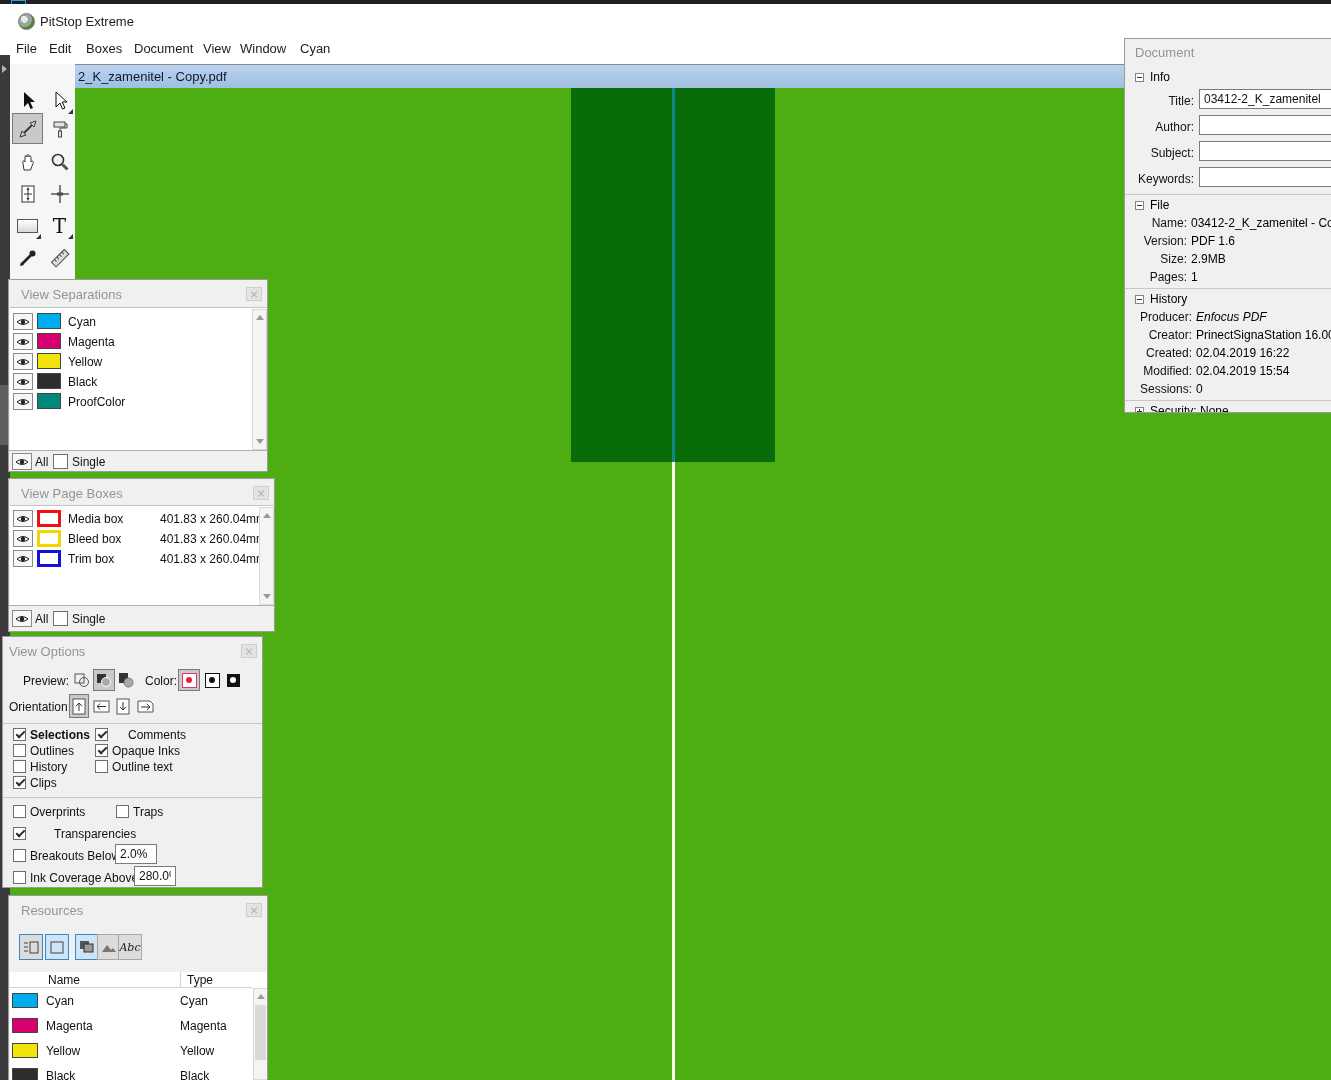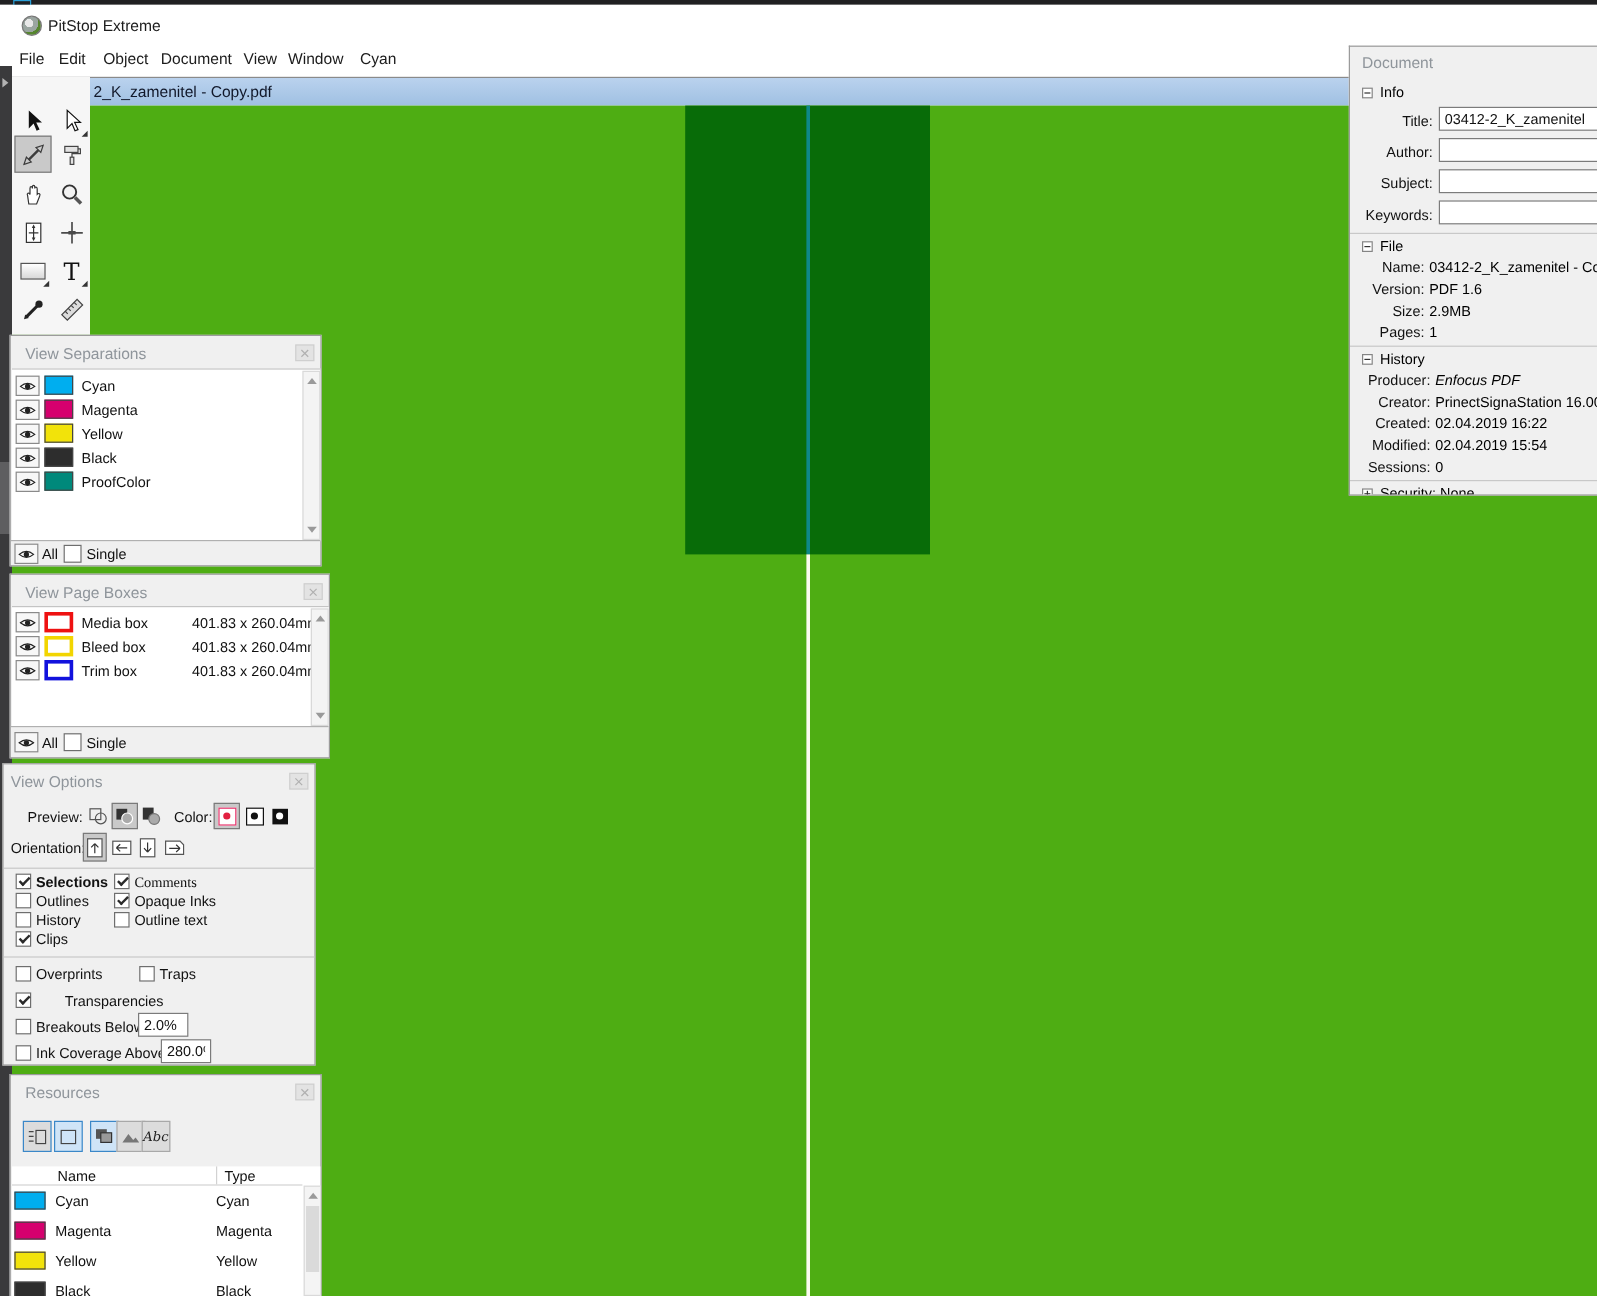--- a/index.html
+++ b/index.html
@@ -50,21 +50,21 @@
 
 <div class="abs" style="left:0;top:4px;width:1331px;height:32px;background:#fff;">
   <span class="abs" style="left:18px;top:9px;width:15px;height:15px;border-radius:50%;
     background:radial-gradient(circle at 35% 35%, #e8e8e8 0 25%, #9aa5a0 26% 55%, #56862e 56% 75%, #70737a 76%);border:1px solid #777;"></span>
   <span class="abs txt" style="left:40px;top:10px;">PitStop Extreme</span>
 </div>
 
 <div class="abs" style="left:0;top:36px;width:1331px;height:28px;background:#fff;">
   <span class="abs txt" style="left:16px;top:5px;">File</span>
   <span class="abs txt" style="left:49px;top:5px;">Edit</span>
-  <span class="abs txt" style="left:86px;top:5px;">Object</span>
+  <span class="abs txt" style="left:86px;top:5px;">Boxes</span>
   <span class="abs txt" style="left:134px;top:5px;">Document</span>
   <span class="abs txt" style="left:203px;top:5px;">View</span>
   <span class="abs txt" style="left:240px;top:5px;">Window</span>
   <span class="abs txt" style="left:300px;top:5px;">Cyan</span>
 </div>
 
 <div class="abs" style="left:10px;top:64px;width:1114px;height:24px;background:linear-gradient(#bad2ee,#9fc0e2);border-top:1px solid #8a8a8a;box-sizing:border-box;">
   <span class="abs" style="left:68px;top:4px;font-size:13px;color:#11182a;white-space:nowrap;">2_K_zamenitel - Copy.pdf</span>
 </div>
 
@@ -349,21 +349,21 @@
         <path d="M1 1h12l3 3v8H1z" fill="#fff" stroke="#555"></path>
         <path d="M4 7h9 M13 7l-3.2-3 M13 7l-3.2 3" stroke="#333" fill="none"></path>
       </svg>
   </span>
 
   <div class="sepline" style="left:0;top:86px;width:261px;"></div>
 
   <span class="cb checked" style="left:10px;top:91px;"></span>
   <span class="rowlabel" style="left:27px;top:91px;font-weight:bold;">Selections</span>
   <span class="cb checked" style="left:92px;top:91px;"></span>
-  <span class="rowlabel" style="left:109px;top:91px;font-family:Liberation Serif, serif;">Comments</span>
+  <span class="rowlabel" style="left:125px;top:91px;">Comments</span>
 
   <span class="cb" style="left:10px;top:107px;"></span>
   <span class="rowlabel" style="left:27px;top:107px;">Outlines</span>
   <span class="cb checked" style="left:92px;top:107px;"></span>
   <span class="rowlabel" style="left:109px;top:107px;">Opaque Inks</span>
 
   <span class="cb" style="left:10px;top:123px;"></span>
   <span class="rowlabel" style="left:27px;top:123px;">History</span>
   <span class="cb" style="left:92px;top:123px;"></span>
   <span class="rowlabel" style="left:109px;top:123px;">Outline text</span>

